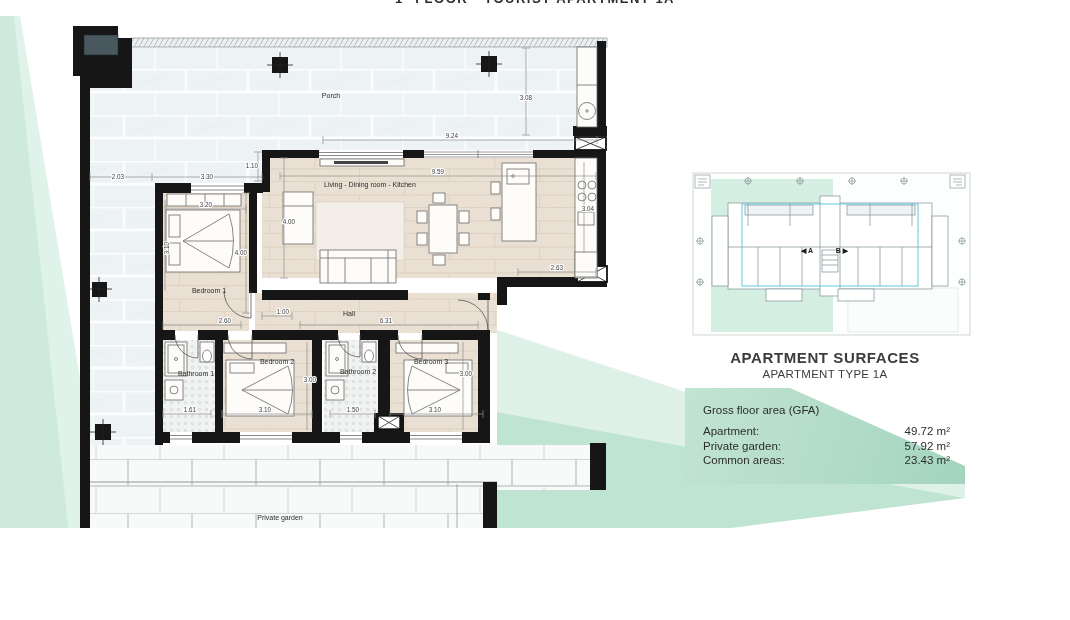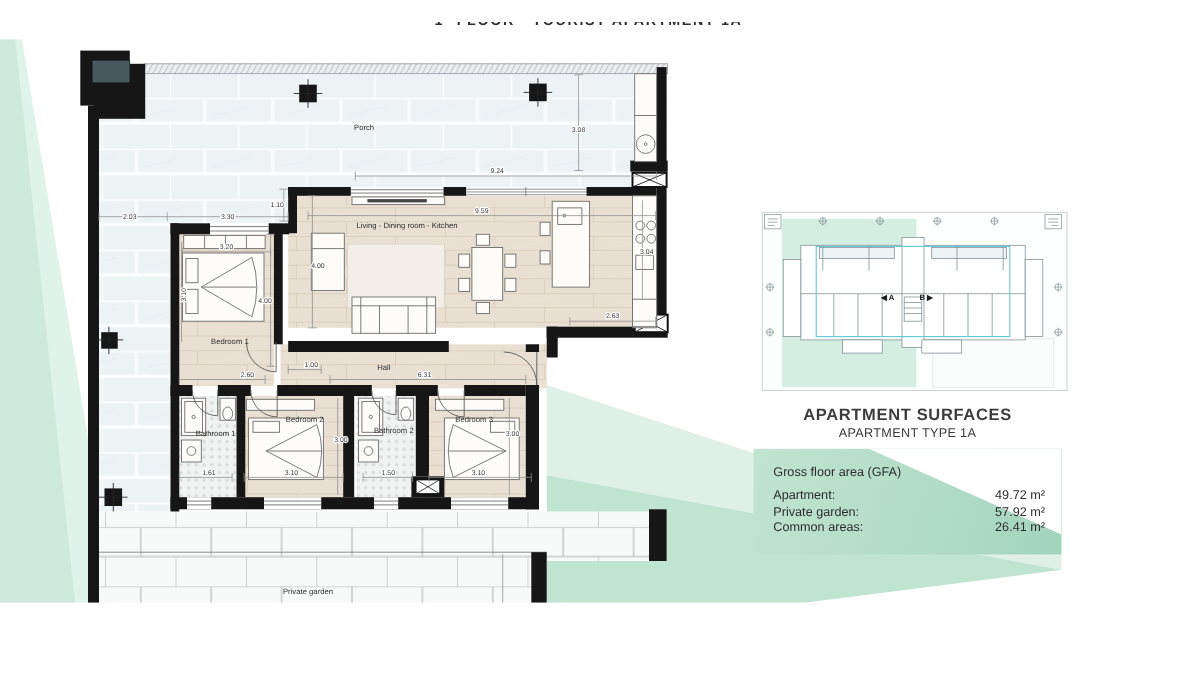--- a/index.html
+++ b/index.html
@@ -1,17 +1,17 @@
 <!DOCTYPE html>
 <html><head>
 <meta charset="utf-8">
 <style>
   html,body{margin:0;padding:0;background:#fff;}
   .stage{position:relative;width:1070px;height:528px;background:#ffffff;overflow:hidden;
-         font-family:"Liberation Sans",sans-serif;margin-top:20px;}
+         font-family:"Liberation Sans",sans-serif;}
   .plan-title{position:absolute;top:-9px;left:0;right:0;text-align:center;
               font-size:13px;font-weight:bold;letter-spacing:1.5px;color:#2e2e2e;}
   .plan-svg{position:absolute;left:0;top:0;}
   
   .surf-head{position:absolute;left:683px;top:349px;width:284px;text-align:center;color:#3c3c3c;}
   .surf-title{font-size:15px;font-weight:bold;letter-spacing:0.6px;}
   .surf-subtitle{font-size:11.5px;margin-top:2px;letter-spacing:0.3px;}
   
   .surf-panel{position:absolute;left:685px;top:388px;width:280px;height:96px;
               background:linear-gradient(108deg,#c2e4d2 0%,#b2dcc8 55%,#a3d4be 100%);}
@@ -354,17 +354,17 @@
     <div class="surf-row">
       <span>Apartment:</span>
       <span>49.72 m²</span>
     </div>
     <div class="surf-row">
       <span>Private garden:</span>
       <span>57.92 m²</span>
     </div>
     <div class="surf-row">
       <span>Common areas:</span>
-      <span>26.41 m²</span>
+      <span>23.43 m²</span>
     </div>
   </div>
 
 </div>
 
 </body></html>

